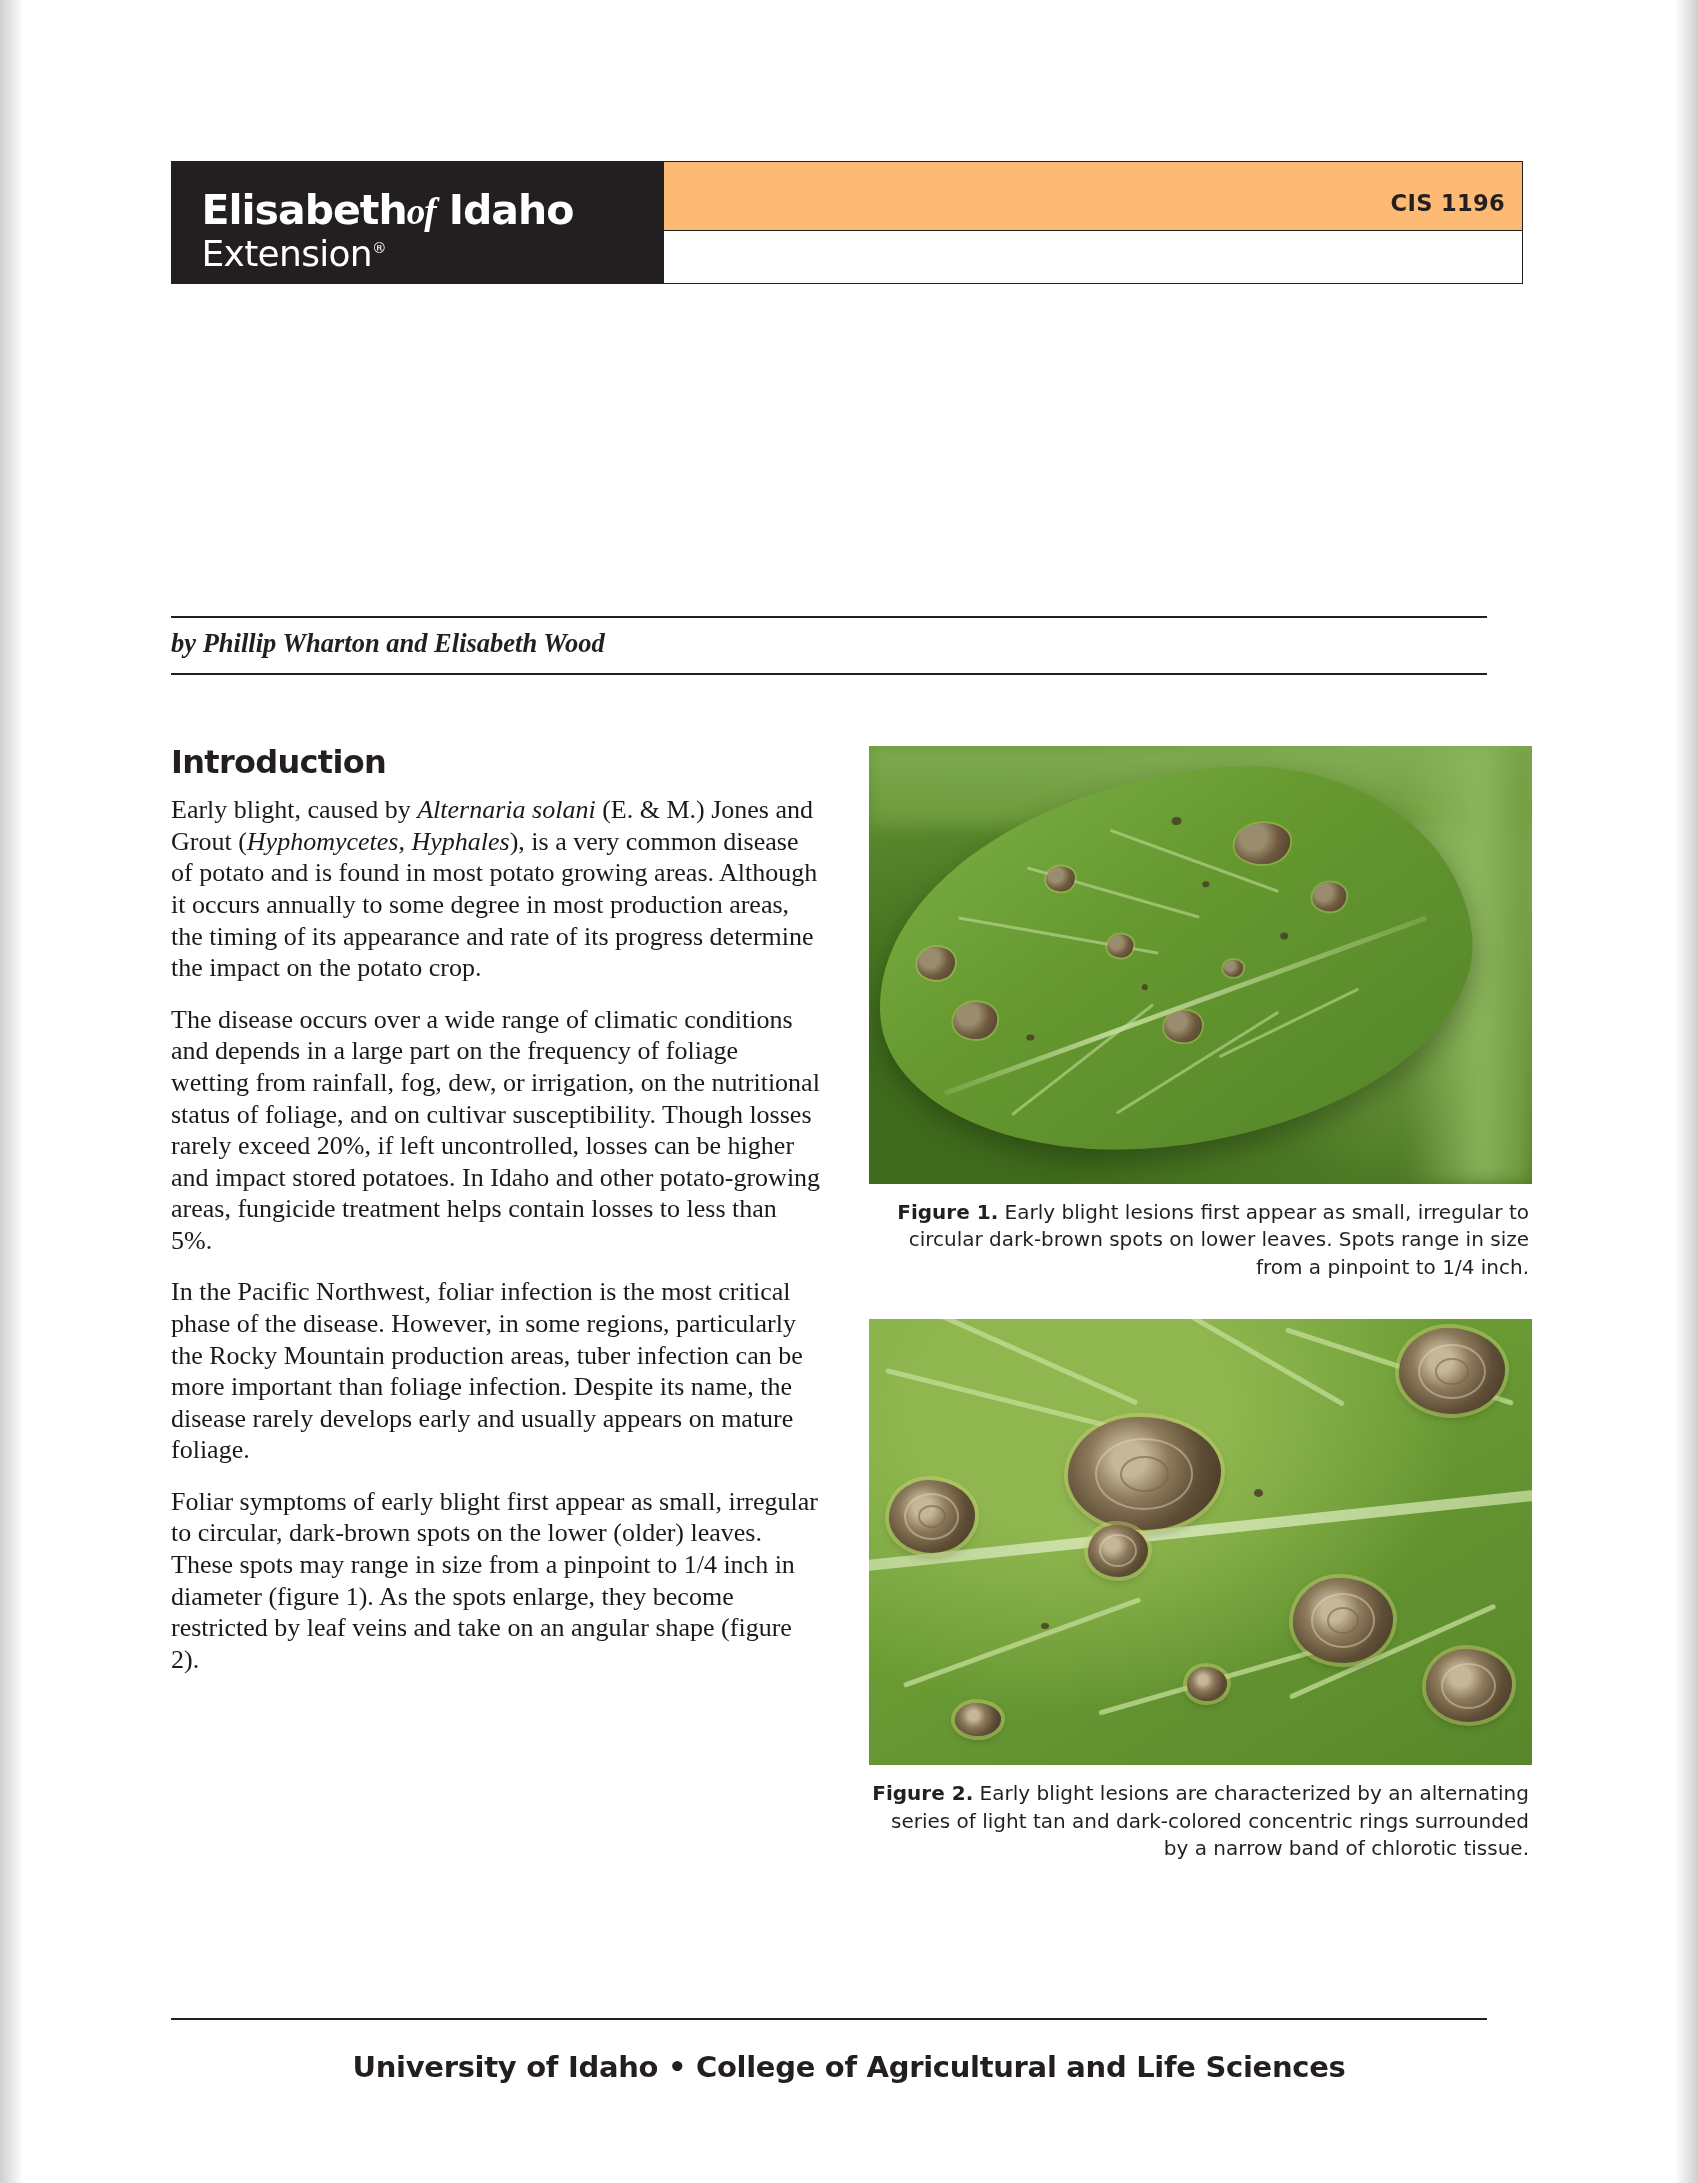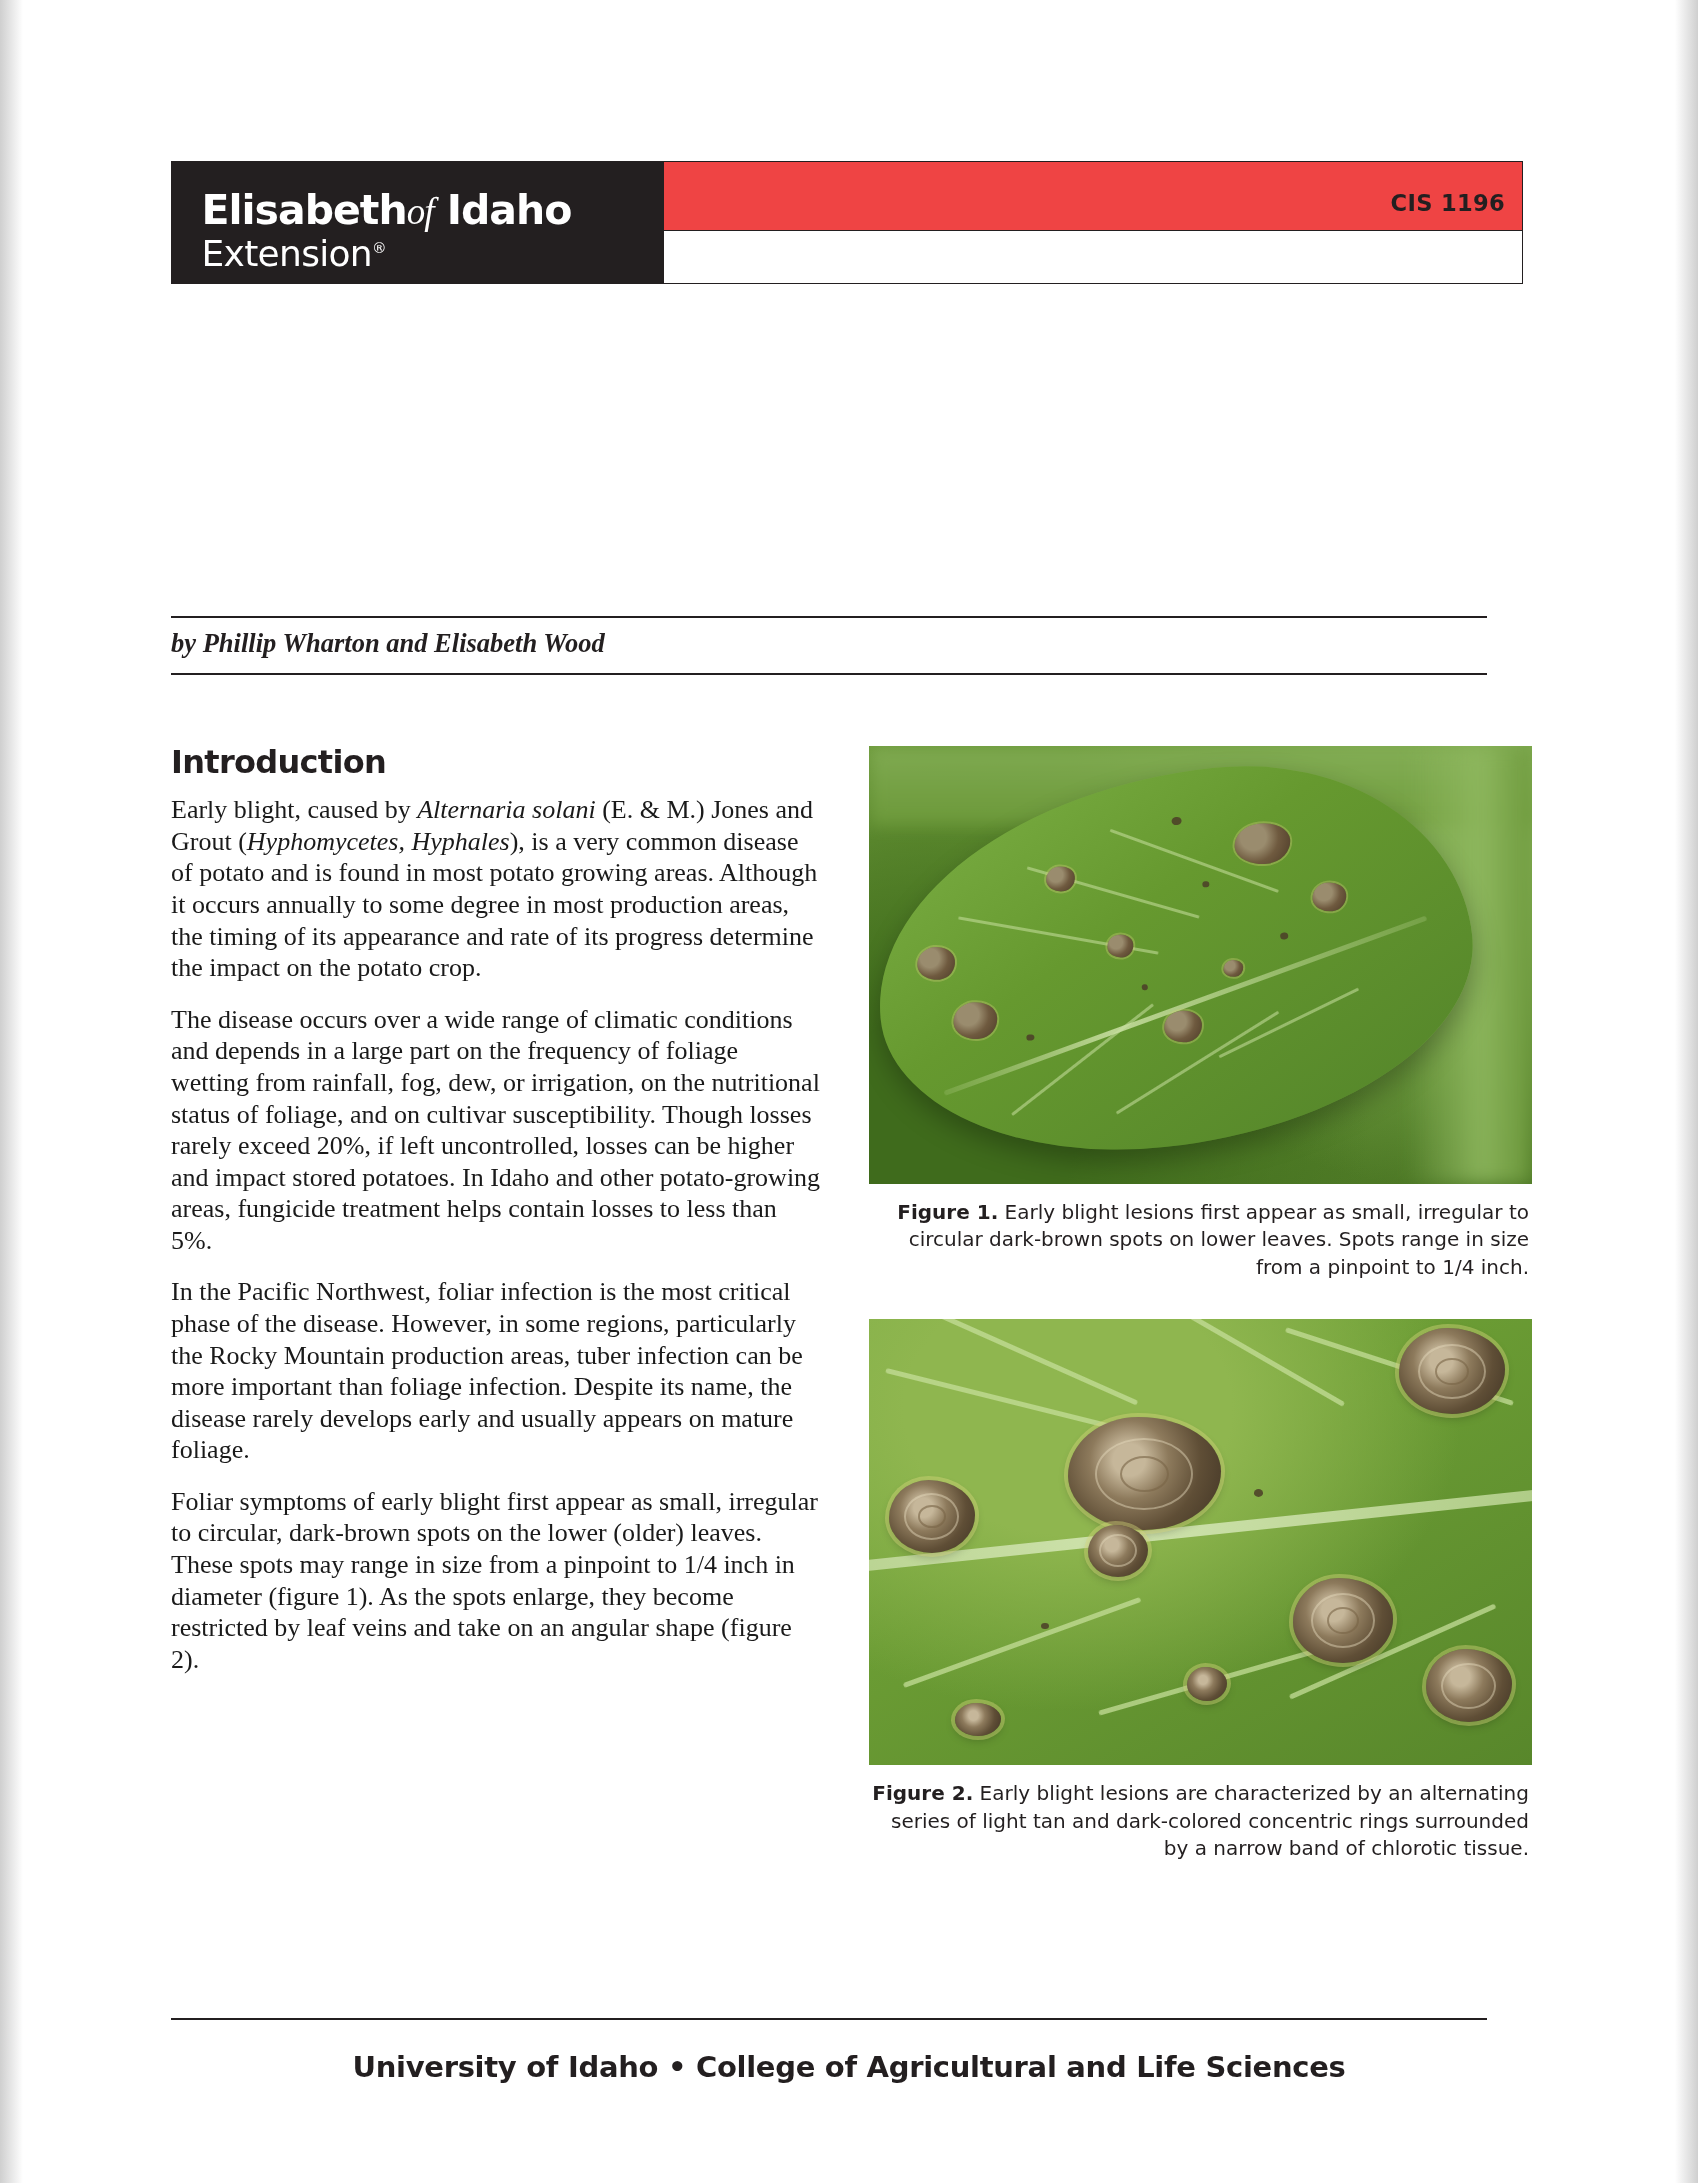--- a/index.html
+++ b/index.html
@@ -45,21 +45,21 @@
     color: #ffffff;
     font-family: "DejaVu Sans", sans-serif;
     font-weight: bold;
     font-size: 41px;
     letter-spacing: -1px;
     white-space: nowrap;
   }
   .logo-line1 .of {
     font-family: "Liberation Serif", serif;
     font-style: italic;
-    font-weight: normal;
+    font-weight: bold;
     font-size: 37px;
   }
   .logo-line2 {
     position: absolute;
     left: 30.5px;
     top: 72px;
     color: #ffffff;
     font-family: "DejaVu Sans", sans-serif;
     font-size: 36px;
     letter-spacing: -0.7px;
@@ -70,21 +70,21 @@
     vertical-align: super;
   }
   .id-box-top {
     position: absolute;
     left: 492px;
     top: 0;
     width: 860px;
     height: 70px;
     border: 1.3px solid #231f20;
     box-sizing: border-box;
-    background: #ef4444;
+    background: #fdba74;
   }
   .id-box-bottom {
     position: absolute;
     left: 492px;
     top: 69px;
     width: 860px;
     height: 54px;
     border: 1.3px solid #231f20;
     box-sizing: border-box;
     background: #fff;

